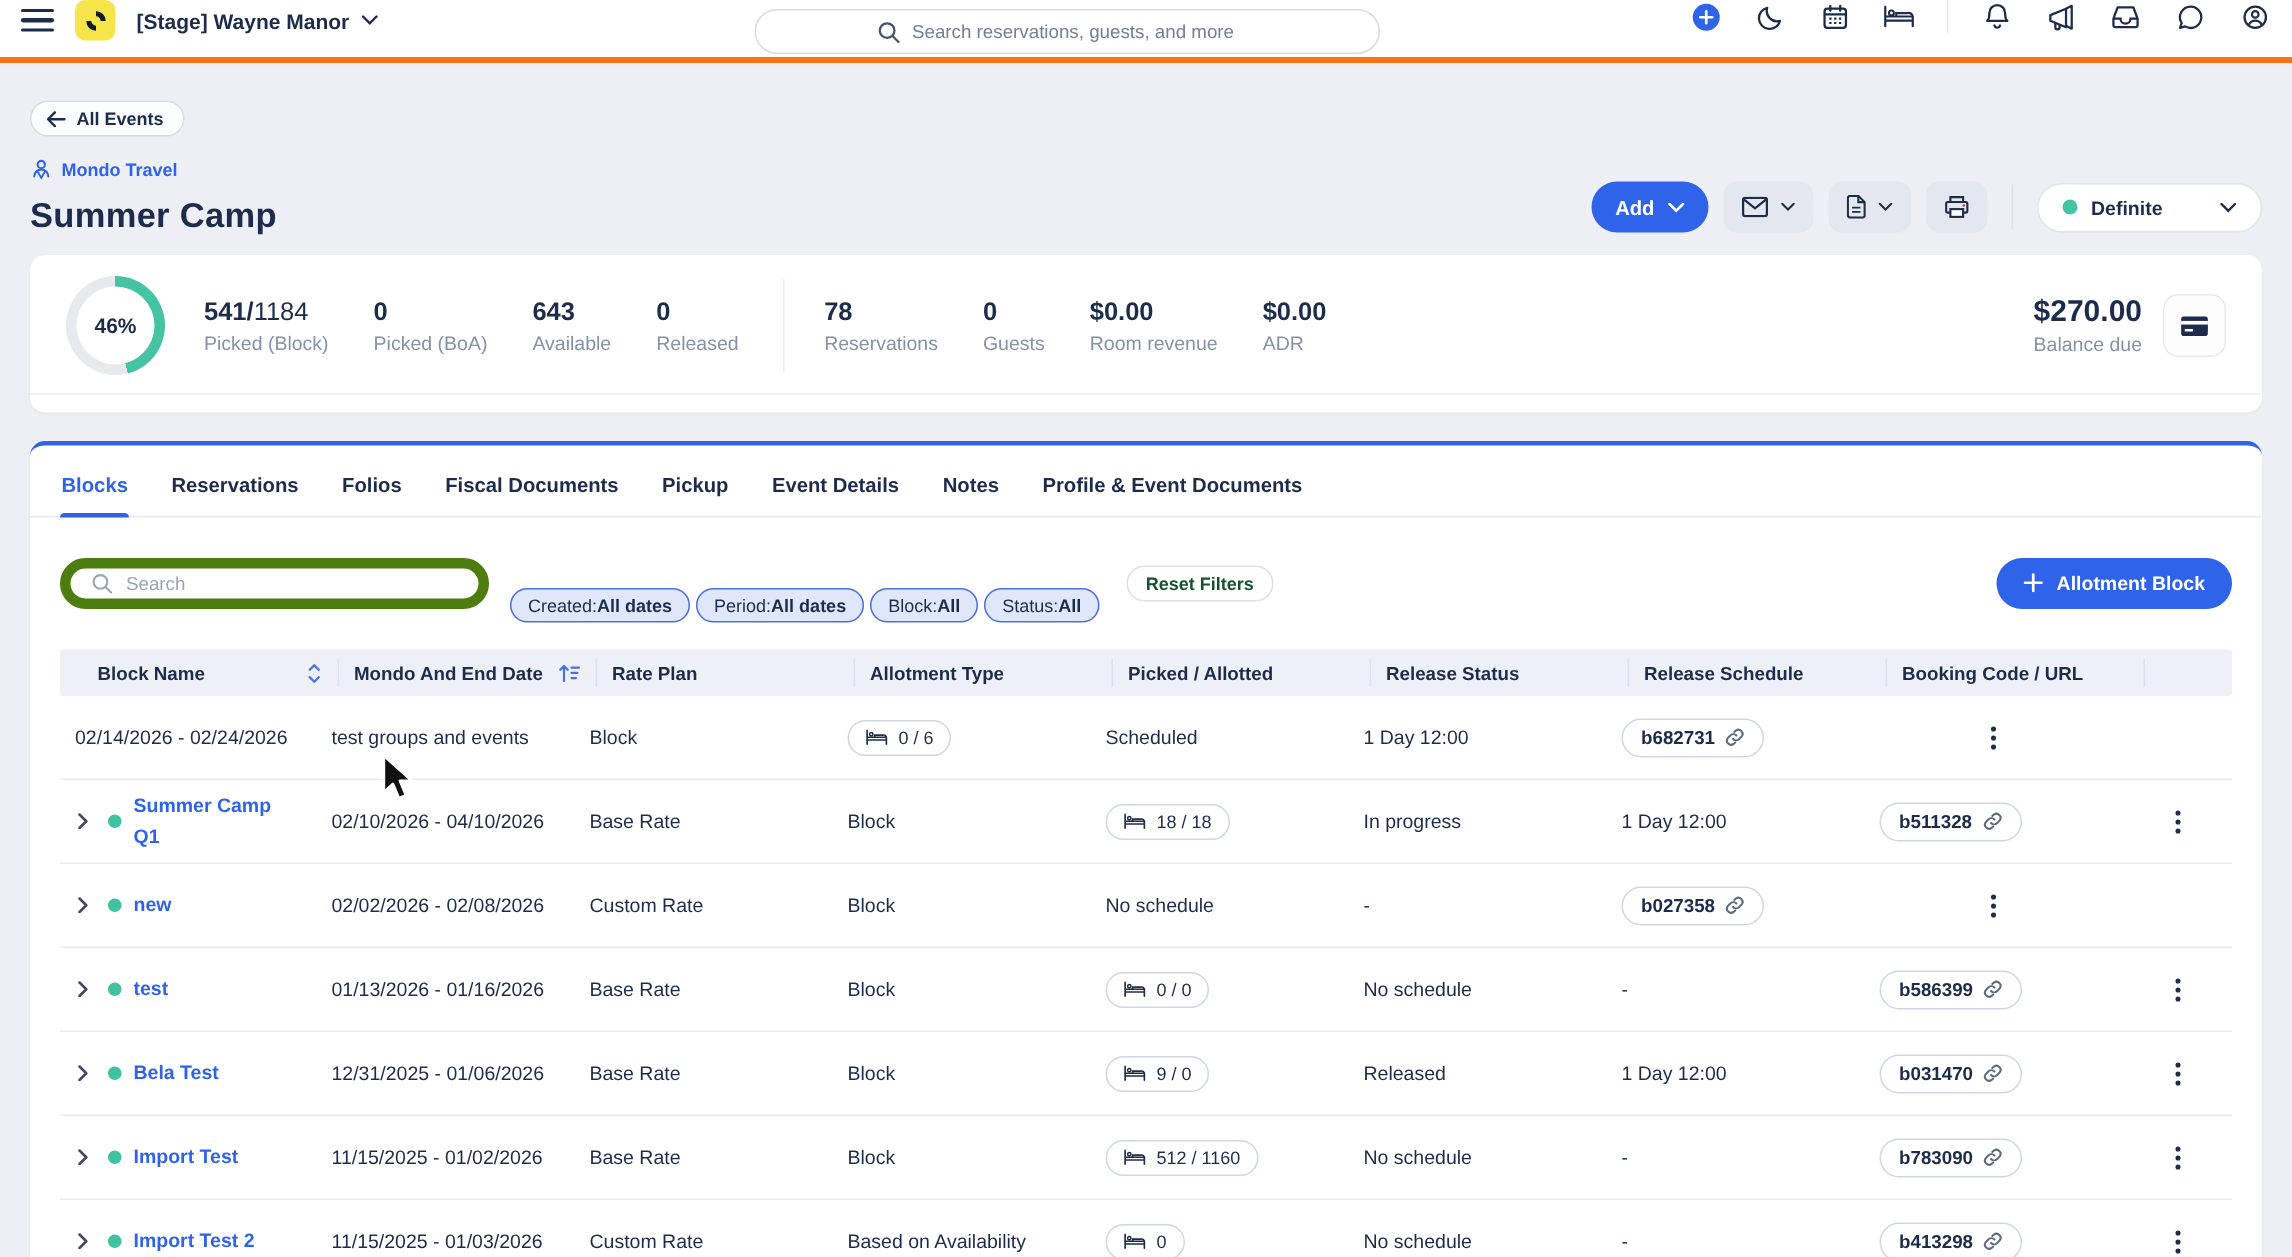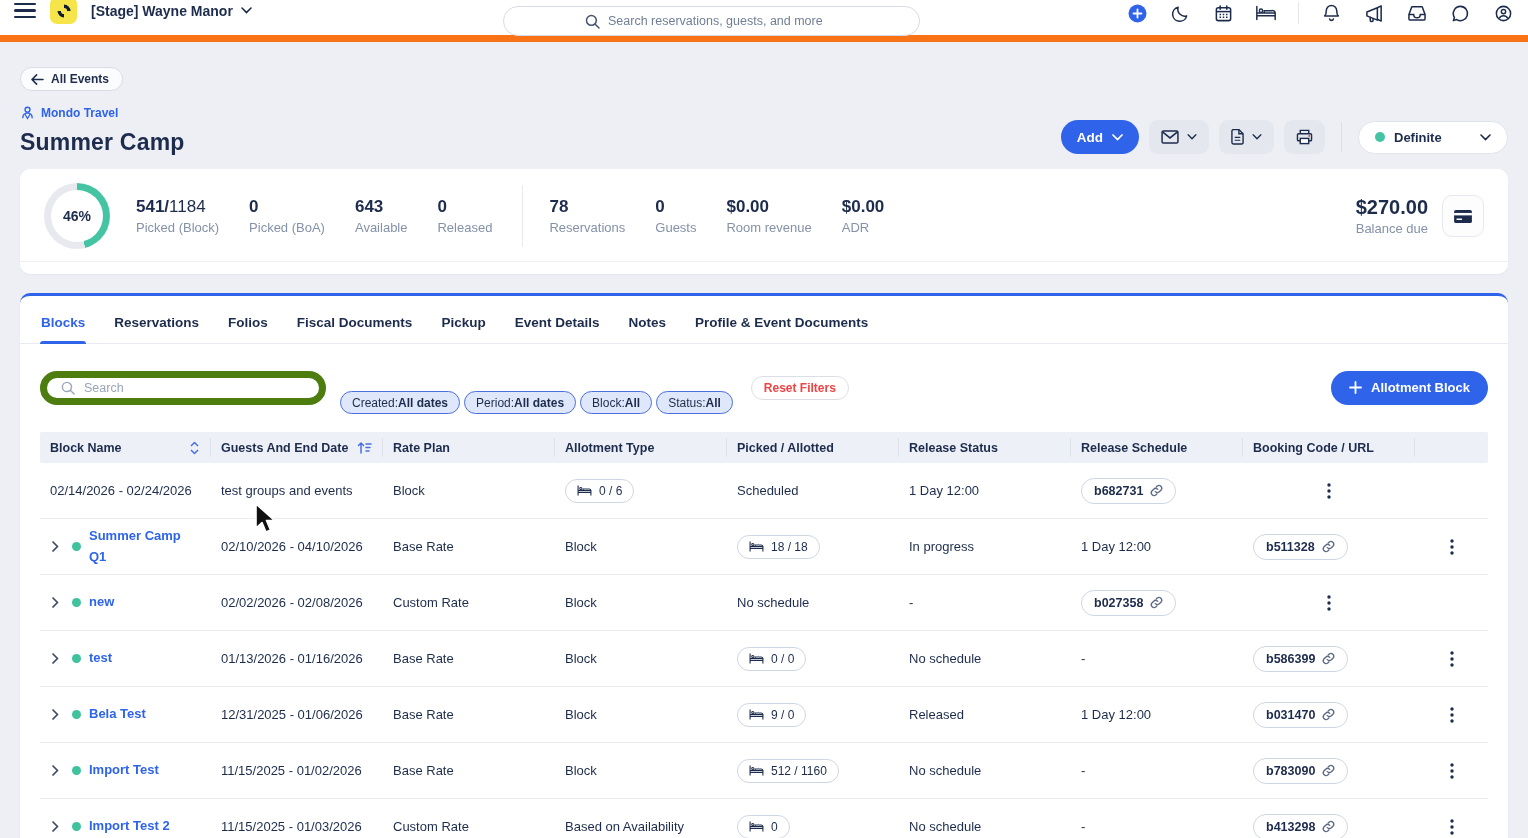--- a/index.html
+++ b/index.html
@@ -9,21 +9,21 @@
     --teal:#45c4a3;
     --line:#e9ebf1;
     --pillborder:#cfd6e3;
     --bg:#edeff4;
   }
   *{box-sizing:border-box;margin:0;padding:0;font-family:"Liberation Sans",sans-serif;}
   html,body{width:1528px;height:838px;overflow:hidden;background:var(--bg);color:var(--navy);}
   svg{display:block;}
 
   
-  .navbar{height:42px;background:#fff;border-bottom:7px solid #f97316;display:flex;align-items:flex-end;padding:11px 14px;position:relative;}
+  .navbar{height:42px;background:#fff;border-bottom:4px solid #f97316;display:flex;align-items:flex-start;padding:0 14px;position:relative;}
   .nav-left{display:flex;align-items:center;gap:14px;}
   .hamburger{width:22px;height:22px;display:flex;flex-direction:column;justify-content:center;gap:4px;cursor:pointer;background:none;border:none;}
   .hamburger i{display:block;height:2.4px;background:var(--navy);border-radius:2px;}
   .logo{width:27px;height:27px;border-radius:7px;background:#f6e54a;display:flex;align-items:center;justify-content:center;}
   .property{display:flex;align-items:center;gap:8px;font-size:14px;font-weight:700;color:var(--navy);background:none;border:none;cursor:pointer;}
   .nav-search{position:absolute;left:503px;top:6px;width:417px;height:30px;border:1px solid #d7dbe3;border-radius:999px;background:#fff;display:flex;align-items:center;justify-content:center;gap:8px;padding:0 12px;}
   .nav-search input{border:none;outline:none;font-size:12.5px;color:var(--navy);width:230px;background:transparent;}
   .nav-search input::placeholder{color:#707f97;}
   .nav-right{margin-left:auto;display:flex;align-items:center;gap:21px;}
   .nav-icon{background:none;border:none;cursor:pointer;display:flex;align-items:center;justify-content:center;width:22px;height:22px;}
@@ -66,27 +66,27 @@
   .tab{padding:19px 1px 13px;font-size:13.5px;font-weight:700;color:var(--navy);background:none;border:none;cursor:pointer;position:relative;}
   .tab.active{color:var(--blue);}
   .tab.active::after{content:"";position:absolute;left:0;right:0;bottom:-1px;height:3px;border-radius:3px 3px 0 0;background:var(--blue);}
 
   .filter-row{display:flex;align-items:center;padding:17px 20px 15px;gap:10px;}
   .filter-search{width:286px;height:34px;border:7px solid #4d7c0f;border-radius:999px;display:flex;align-items:center;gap:9px;padding:0 14px;background:#fff;}
   .filter-search input{border:none;outline:none;font-size:12.5px;width:210px;color:var(--navy);background:transparent;}
   .filter-search input::placeholder{color:#9aa5b8;}
   .fpill{display:inline-flex;align-items:center;gap:0;height:23px;padding:0 11px;border:1px solid #4c6fe0;border-radius:999px;background:#dfe7fb;font-size:12px;color:var(--navy);cursor:pointer;white-space:nowrap;margin-left:4px;margin-top:30px;}
   .fpill b{font-weight:700;}
-  .reset-btn{height:24px;padding:0 12px;margin-left:8px;border:1px solid #dcdfe6;border-radius:999px;background:#fff;font-size:12px;font-weight:600;color:#ef4444;cursor:default;text-align:center;}
+  .reset-btn{height:24px;padding:0 12px;margin-left:8px;border:1px solid #dcdfe6;border-radius:999px;background:#fff;font-size:12px;font-weight:600;color:#14532d;cursor:default;text-align:center;}
   .btn-allotment{margin-left:auto;display:inline-flex;align-items:center;gap:9px;height:34px;padding:0 18px;border:none;border-radius:999px;background:var(--blue);color:#fff;font-size:13px;font-weight:700;cursor:pointer;}
 
   
   .table{margin:3px 20px 0;}
   .thead,.trow{display:grid;grid-template-columns:171px 172px 172px 172px 172px 172px 172px 172px minmax(0,1fr);}
-  .thead{background:#edf0f7;border-radius:2px;height:31px;align-items:center;}
+  .thead{background:#edf0f7;border-radius:2px;height:31px;align-items:center;padding-left:15px;}
   .th{display:flex;align-items:center;justify-content:space-between;font-size:12.5px;font-weight:700;color:var(--navy);padding:0 10px;height:19px;border-right:1px solid #dde1ea;}
   .th:last-child{border-right:none;}
   .trow{min-height:56px;border-bottom:1px solid #e9ebf0;align-items:center;font-size:13px;color:var(--navy);}
   .td{padding:6px 10px;}
   .name-cell{display:flex;align-items:center;gap:8px;padding-left:6px;}
   .expand-btn{background:none;border:none;cursor:pointer;display:flex;align-items:center;justify-content:center;width:18px;height:18px;flex:none;}
   .row-dot{width:9px;height:9px;border-radius:50%;background:#3fc29d;flex:none;}
   .row-link{color:var(--blue);font-weight:600;text-decoration:none;cursor:pointer;line-height:1.55;}
   .chip{display:inline-flex;align-items:center;gap:7px;border:1px solid var(--pillborder);border-radius:999px;padding:4px 11px;font-size:12px;color:var(--navy);background:#fff;white-space:nowrap;}
   .chip.code{font-weight:700;font-size:12.5px;padding:5px 12px;cursor:pointer;}
@@ -371,21 +371,21 @@
           <div class="th">
             <span>Block Name</span>
             <span>
               <svg width="11" height="14" viewBox="0 0 11 14">
                 <path d="M2 5l3.5-3.5L9 5" fill="none" stroke="#4c6fe0" stroke-width="1.5" stroke-linejoin="round"></path>
                 <path d="M2 9l3.5 3.5L9 9" fill="none" stroke="#4c6fe0" stroke-width="1.5" stroke-linejoin="round"></path>
               </svg>
             </span>
           </div>
           <div class="th">
-            <span>Guests And End Date</span>
+            <span>Mondo And End Date</span>
             <span>
               <svg width="15" height="13" viewBox="0 0 15 13">
                 <path d="M4 12V2M1.5 4.5L4 2l2.5 2.5" fill="none" stroke="#4c6fe0" stroke-width="1.5" stroke-linecap="round" stroke-linejoin="round"></path>
                 <path d="M9 3h5M9 6.5h4M9 10h3" stroke="#4c6fe0" stroke-width="1.5" stroke-linecap="round"></path>
               </svg>
             </span>
           </div>
           <div class="th">
             <span>Rate Plan</span>
           </div>

